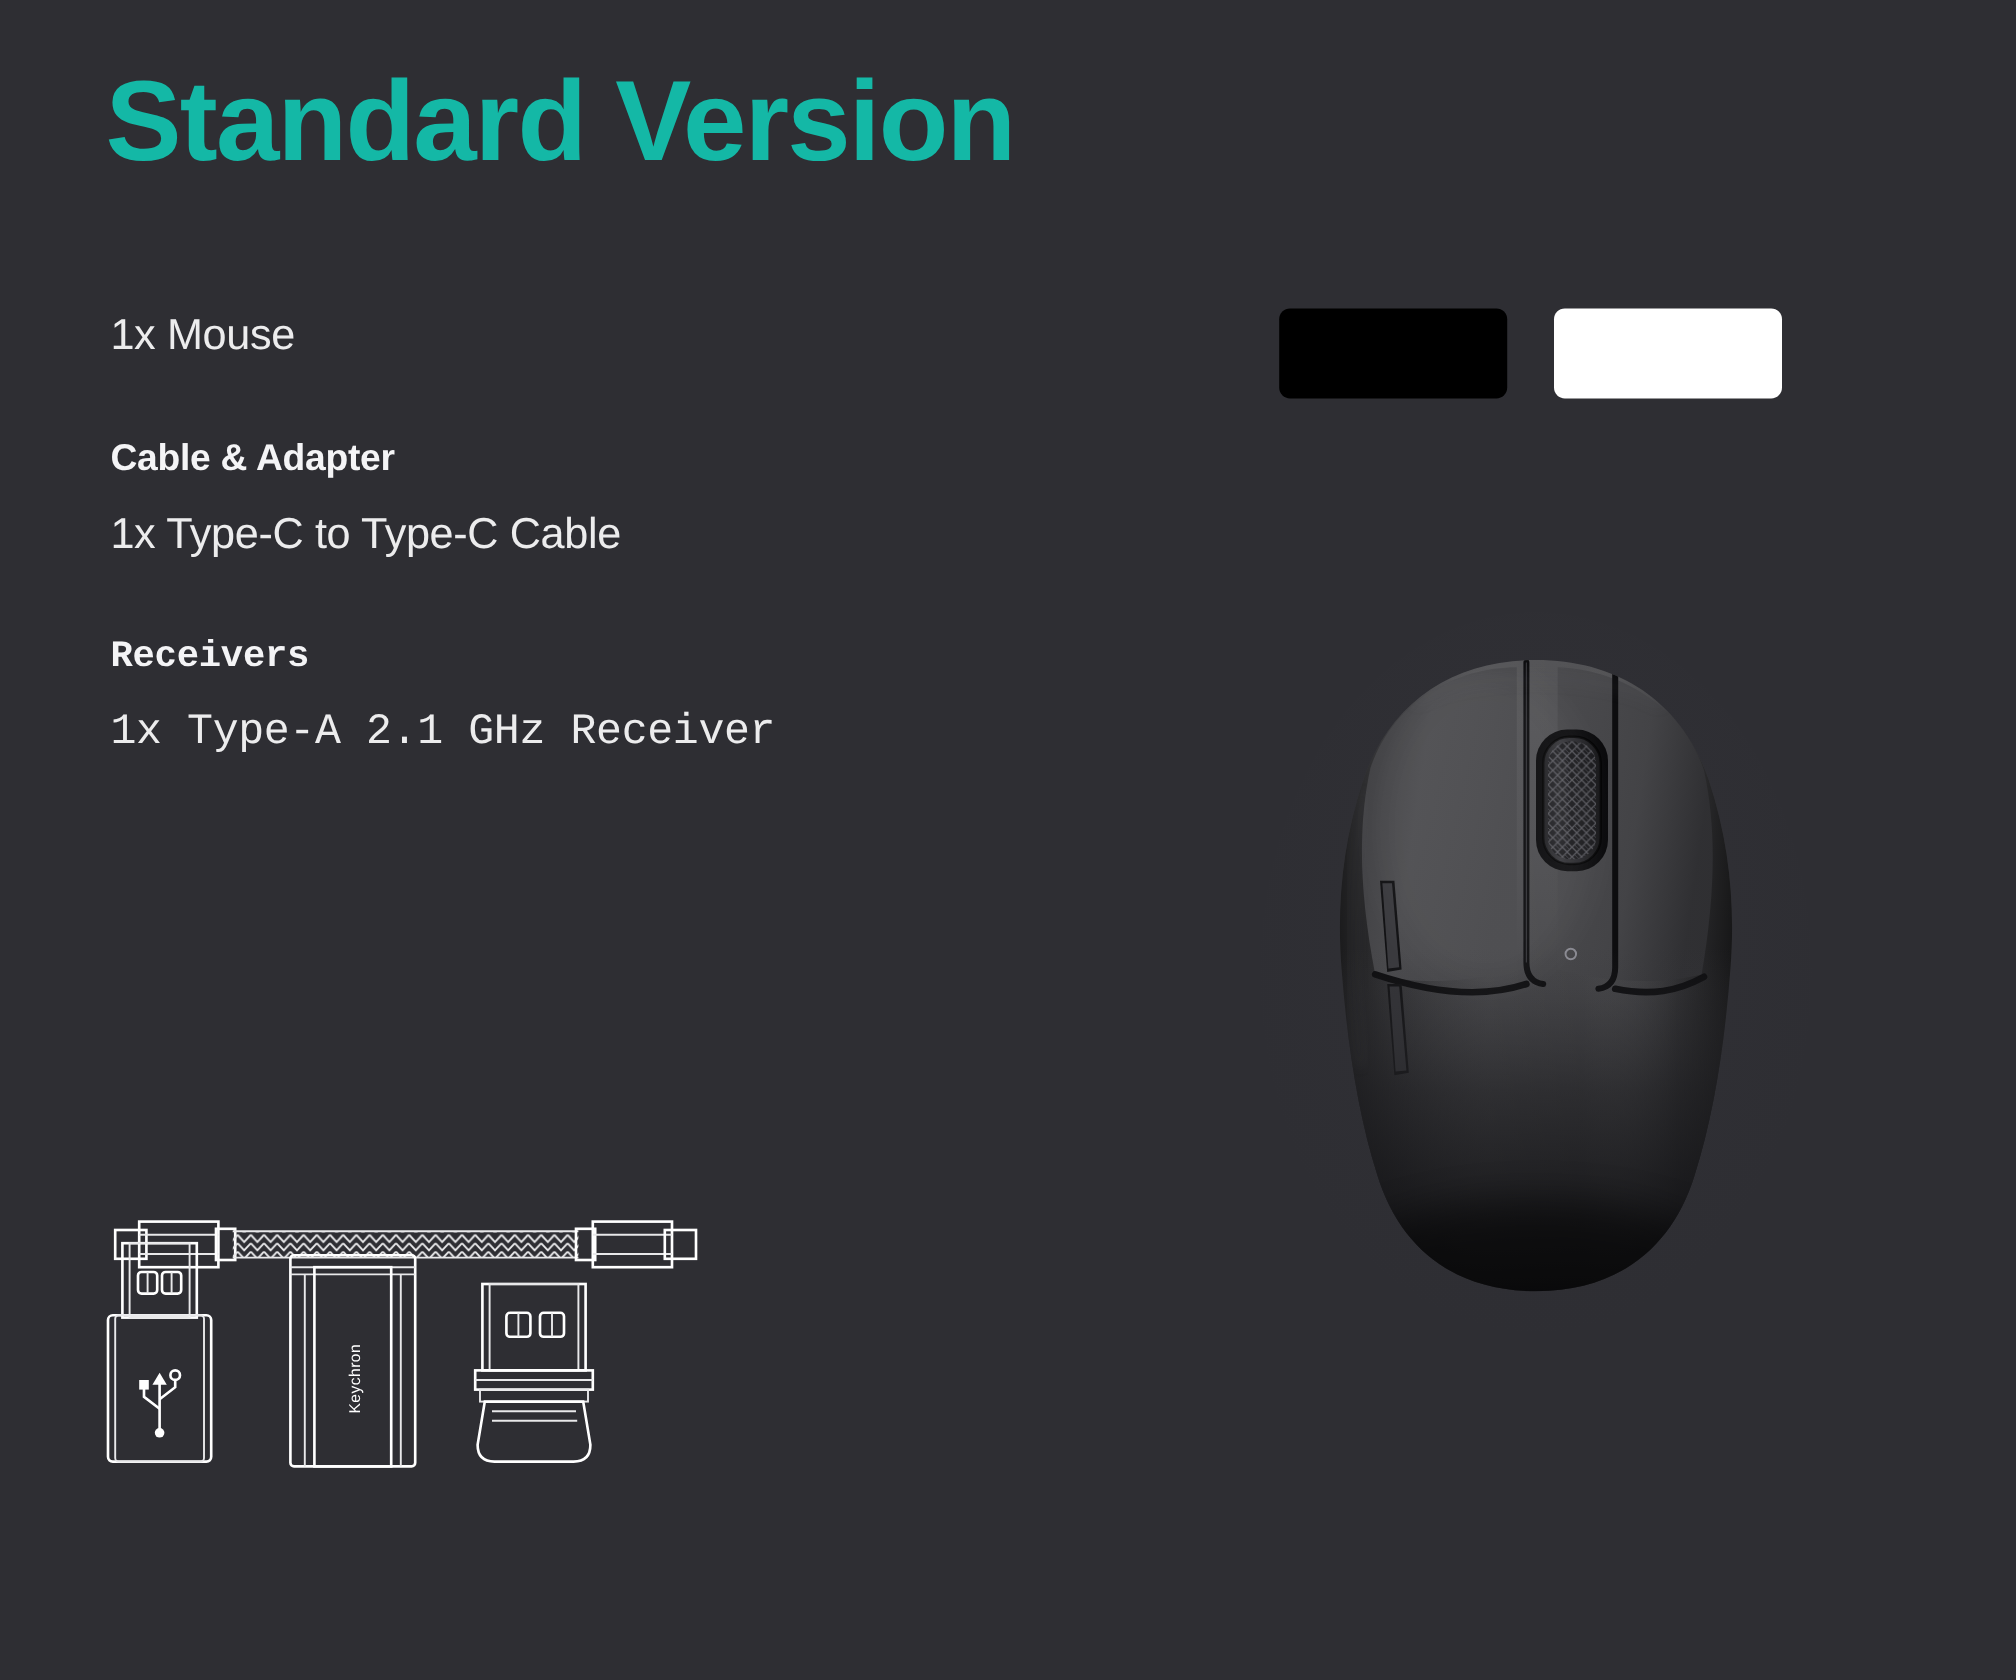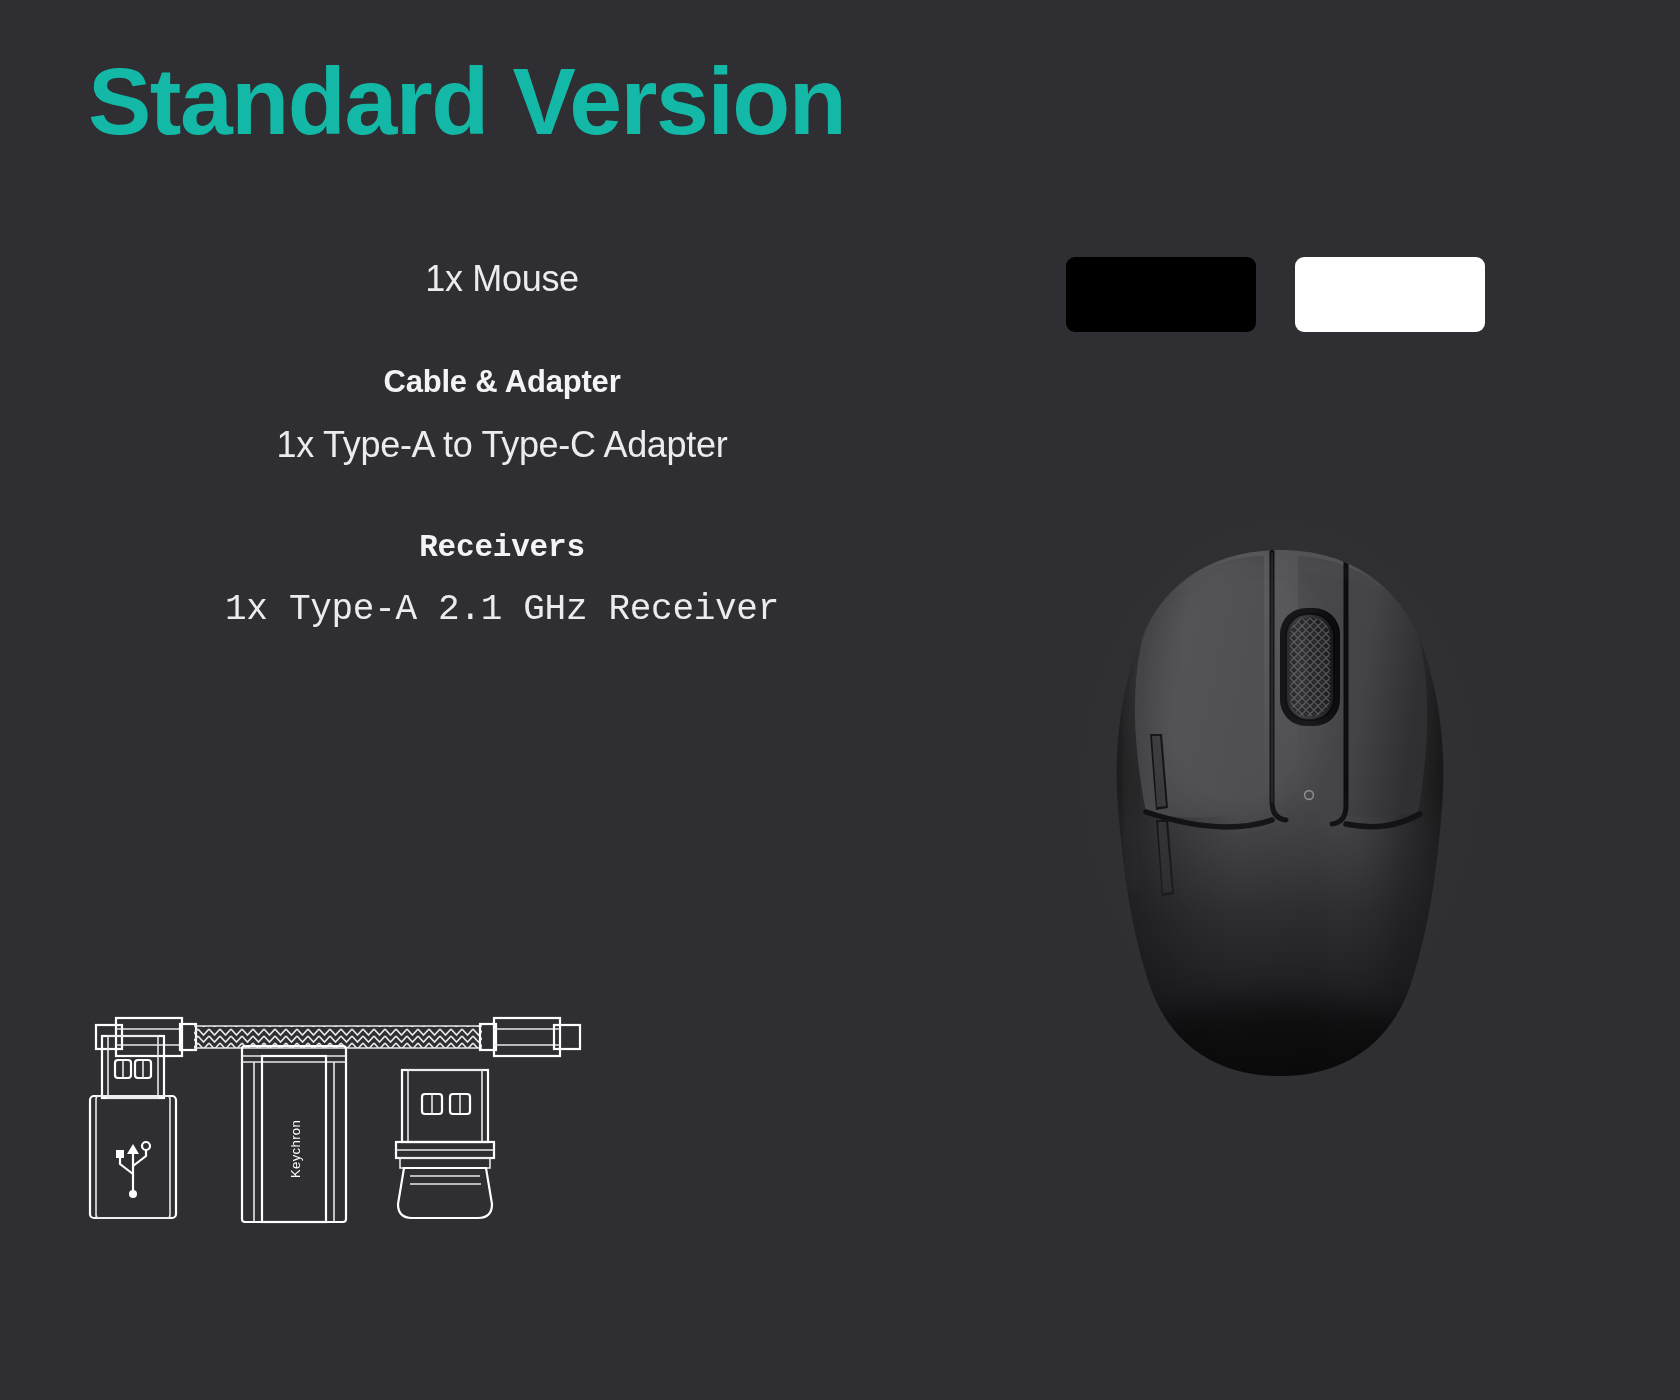--- a/index.html
+++ b/index.html
@@ -29,21 +29,21 @@
     color: #14b8a6;
   }
 
   
   #spec-list {
     position: absolute;
     left: 92px;
     top: 248px;
     width: 820px;
   }
-  .spec-group { margin: 0 0 54px 0; text-align: center; }
+  .spec-group { margin: 0 0 54px 0; }
   .spec-group:last-child { margin-bottom: 0; font-family: Liberation Mono, monospace; }
   .group-heading {
     font-size: 31px;
     font-weight: 700;
     letter-spacing: -0.2px;
     margin: 0 0 14px 0;
     color: #f4f4f6;
   }
   .spec-line {
     font-size: 36px;
@@ -112,21 +112,21 @@
 <div id="page-title">Standard Version</div>
 
 <div id="spec-list">
 
   <div class="spec-group">
     <div class="spec-line">1x Mouse</div>
   </div>
 
   <div class="spec-group">
     <div class="group-heading">Cable &amp; Adapter</div>
-    <div class="spec-line">1x Type-A to Type-C Adapter</div>
+    <div class="spec-line">1x Type-C to Type-C Cable</div>
   </div>
 
   <div class="spec-group">
     <div class="group-heading">Receivers</div>
     <div class="spec-line">1x Type-A 2.1 GHz Receiver</div>
   </div>
 
 </div>
 
 <div id="color-swatches">

